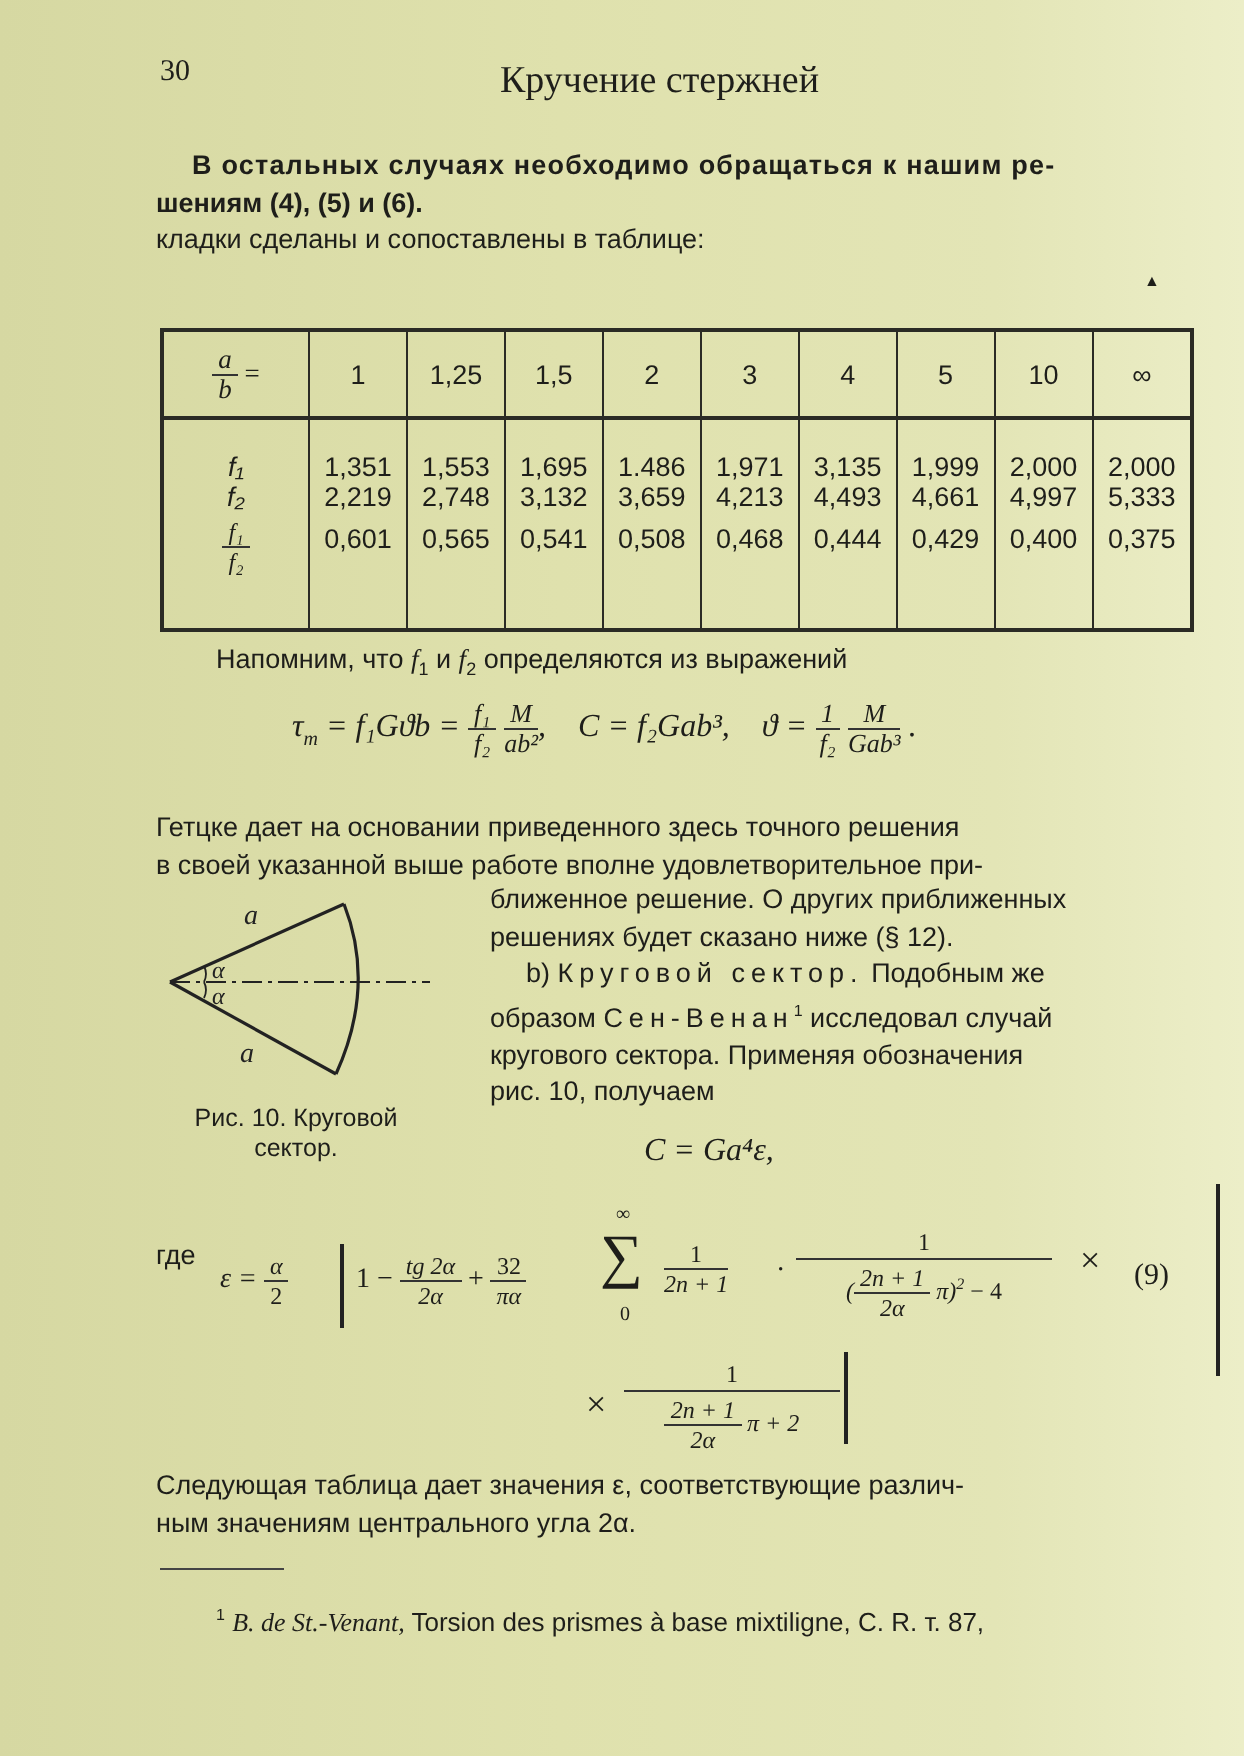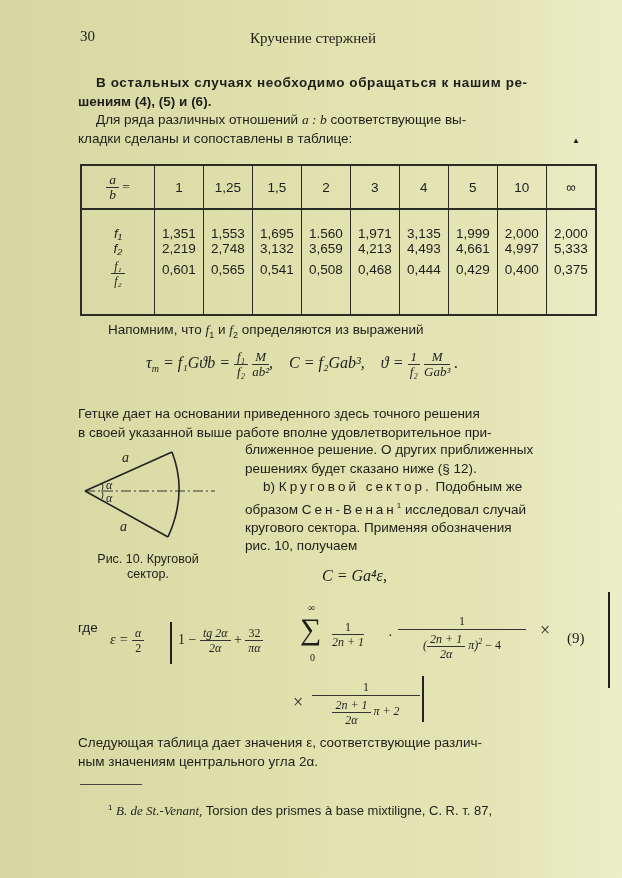--- a/index.html
+++ b/index.html
@@ -5,21 +5,21 @@
   html, body { margin:0; padding:0; }
   body {
     width:622px; height:878px; overflow:hidden;
     background: linear-gradient(90deg, #d6d8a2 0%, #dfe1ad 45%, #e3e5b6 80%, #eceec8 100%);
     color:#1e1e1a;
     font-family:"Liberation Serif", "DejaVu Serif", serif;
     position:relative;
   }
   .abs { position:absolute; }
   .page-num { left:80px; top:28px; font-size:15px; }
-  .running-head { left:250px; top:30px; font-size:15px; }
+  .running-head { left:250px; top:30px; font-size:19px; }
   .para { font-family:"Liberation Sans","DejaVu Sans",sans-serif; font-size:13.5px; line-height:18.5px; text-align:justify; }
   .p1 { left:78px; top:74px; width:518px;font-weight:bold; }
   .p1 .l1 { display:block; text-indent:18px; letter-spacing:0.6px; }
   .p2 .l1 { display:block; text-indent:18px; }
   .p2 { left:78px; top:111px; width:518px; }
   .dot { left:572px; top:136px; font-size:8px; }
   i.m { font-family:"Liberation Serif", serif; font-style:italic; }
 
   
   .tbl { left:80px; top:164px; width:516px; border-collapse:collapse; font-size:13.5px; }
@@ -58,21 +58,20 @@
 
 <div class="abs page-num">30</div>
 <div class="abs running-head">Кручение стержней</div>
 
 <div class="abs para p1">
   <span class="l1">В остальных случаях необходимо обращаться к нашим ре-</span>
   <span>шениям (4), (5) и (6).</span>
 </div>
 
 <div class="abs para p2">
-  <span class="l1"><span>Для ряда различных отношений </span><i class="m">a : b</i><span> соответствующие вы-</span></span>
   <span>кладки сделаны и сопоставлены в таблице:</span>
 </div>
 <div class="abs dot">▲</div>
 
 <div class="abs tbl">
   <table class="data">
     <tbody>
         <tr class="head">
       <td style="width:72px;border-left:none;">
         <span class="frac"><span class="num">a</span><span class="den">b</span></span><span style="font-family:'Liberation Serif',serif;"> =</span>
@@ -105,21 +104,21 @@
             <span class="gap"></span>
             <span>0,565</span>
           </td>
       <td class="cell-vals">
             <span>1,695</span>
             <span>3,132</span>
             <span class="gap"></span>
             <span>0,541</span>
           </td>
       <td class="cell-vals">
-            <span>1.560</span>
+            <span>1.486</span>
             <span>3,659</span>
             <span class="gap"></span>
             <span>0,508</span>
           </td>
       <td class="cell-vals">
             <span>1,971</span>
             <span>4,213</span>
             <span class="gap"></span>
             <span>0,468</span>
           </td>

